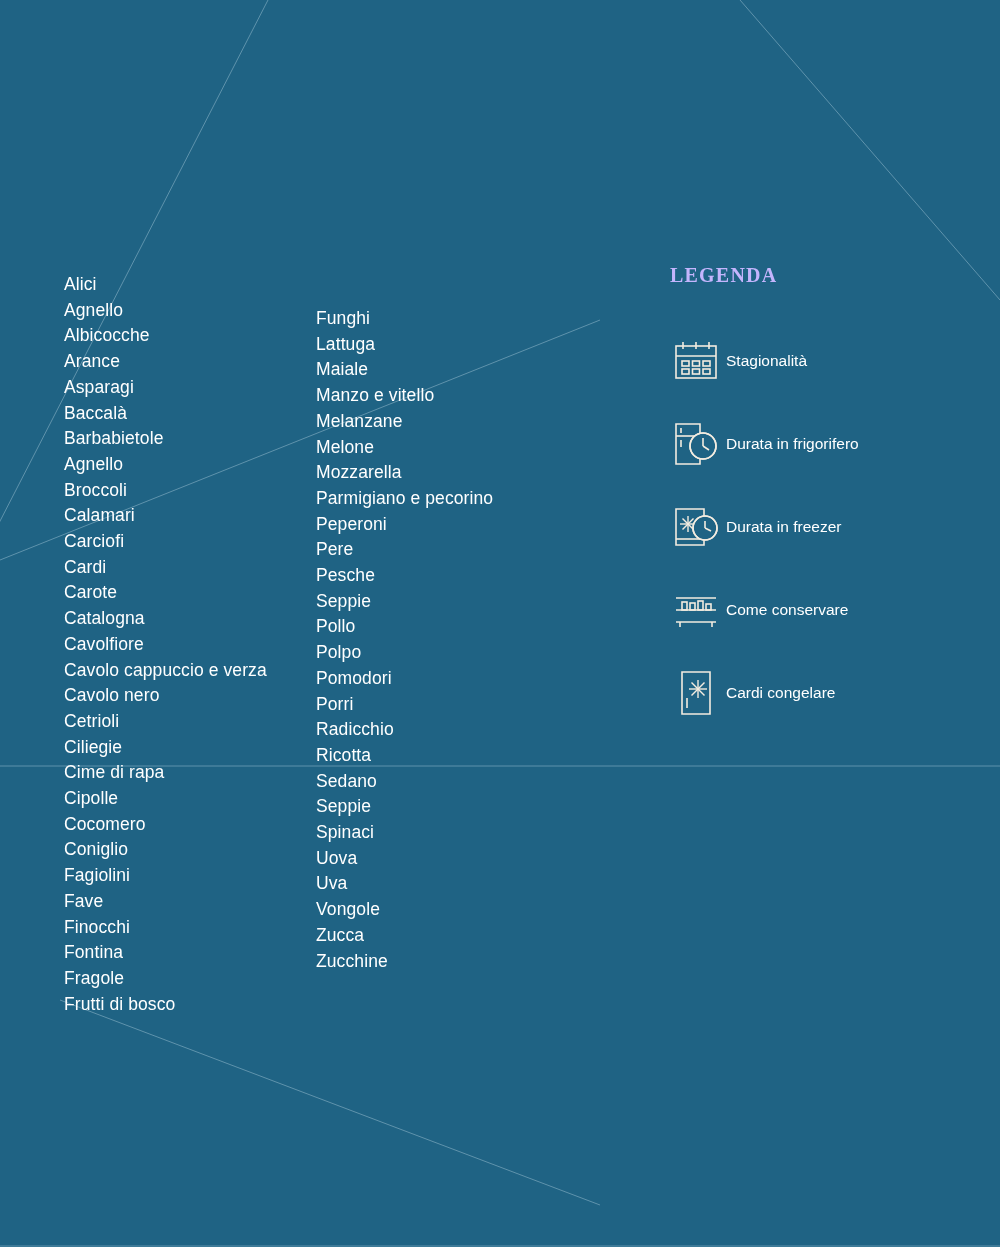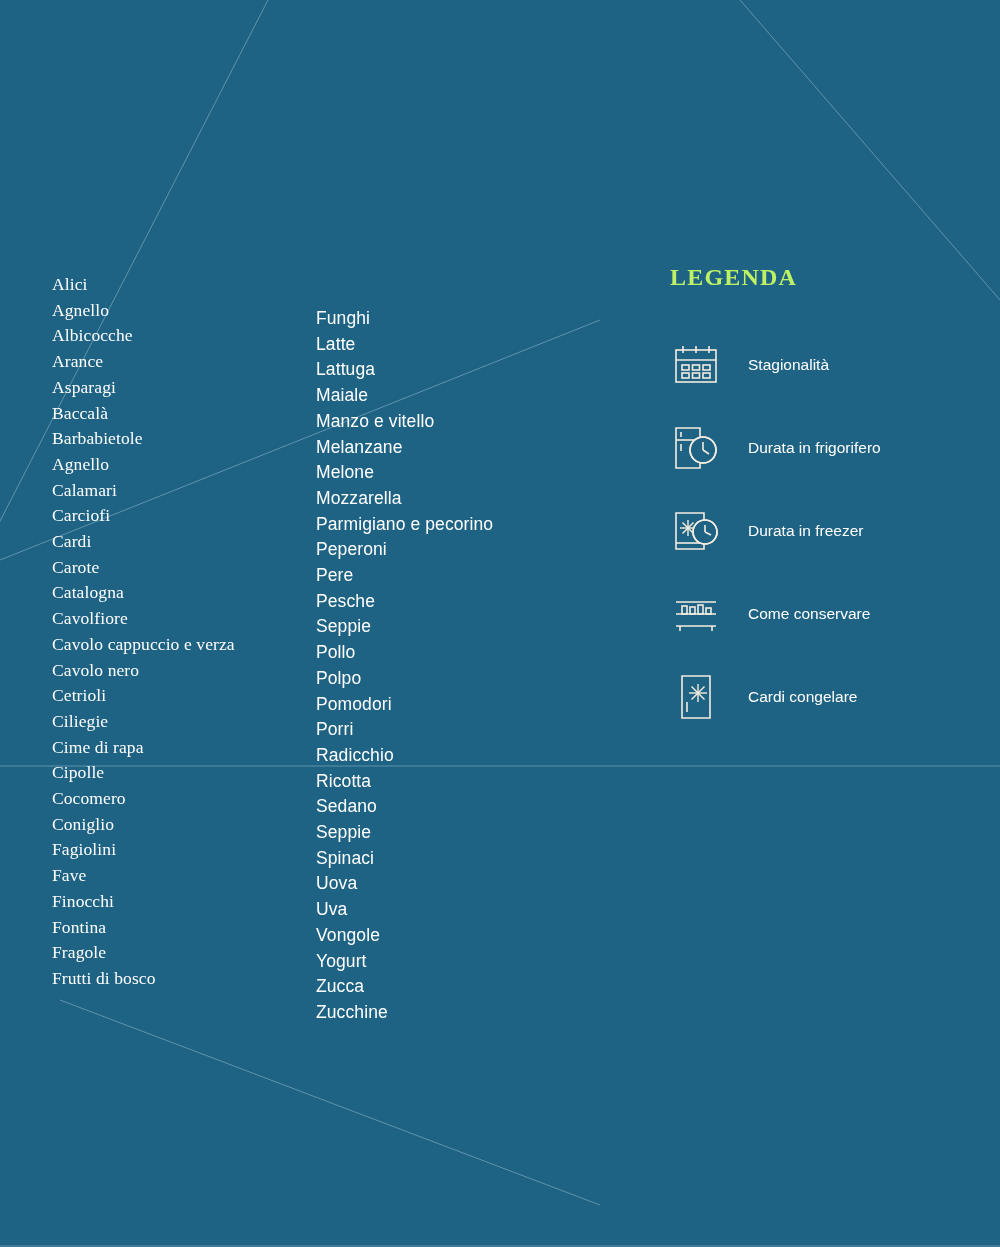--- a/index.html
+++ b/index.html
@@ -33,63 +33,63 @@
     left: 0;
     top: 0;
     width: 1000px;
     height: 1247px;
   }
 
   .col {
     position: absolute;
     top: 272px;
   }
-  .col-1 { left: 52px; width: 240px; font-family: Liberation Serif, serif; }
+  .col-1 { left: 64px; width: 240px; }
   .col-2 { left: 316px; width: 250px; margin-top: 34px; }
 
   .item {
     color: #ffffff;
     font-size: 17.5px;
     line-height: 25.7px;
     white-space: nowrap;
     letter-spacing: 0.1px;
   }
 
   .legend {
     position: absolute;
     left: 668px;
     top: 264px;
     width: 300px;
   }
   .legend-title {
-    color: #bef264;
+    color: #c4b5fd;
     font-family: "Liberation Serif", serif;
     font-weight: bold;
-    font-size: 24px;
+    font-size: 20px;
     letter-spacing: 1.2px;
     margin: 0 0 46px 2px;
   }
   .legend-row {
     display: flex;
     align-items: center;
     height: 56px;
     margin-bottom: 27px;
   }
   .legend-icon {
     width: 56px;
     height: 56px;
     flex: 0 0 56px;
     display: flex;
     align-items: center;
     justify-content: center;
   }
   .legend-label {
     color: #ffffff;
     font-size: 15.5px;
-    margin-left: 24px;
+    margin-left: 2px;
     white-space: nowrap;
   }
 </style>
 </head>
 <body>
 
 <div class="page">
 
   <div class="deco">
     <svg width="1000" height="1247" viewBox="0 0 1000 1247" fill="none">
@@ -106,20 +106,21 @@
 
     <div class="col col-1">
       <div class="item">Alici</div>
       <div class="item">Agnello</div>
       <div class="item">Albicocche</div>
       <div class="item">Arance</div>
       <div class="item">Asparagi</div>
       <div class="item">Baccalà</div>
       <div class="item">Barbabietole</div>
       <div class="item">Agnello</div>
+      <div class="item">Broccoli</div>
       <div class="item">Calamari</div>
       <div class="item">Carciofi</div>
       <div class="item">Cardi</div>
       <div class="item">Carote</div>
       <div class="item">Catalogna</div>
       <div class="item">Cavolfiore</div>
       <div class="item">Cavolo cappuccio e verza</div>
       <div class="item">Cavolo nero</div>
       <div class="item">Cetrioli</div>
       <div class="item">Ciliegie</div>
@@ -130,21 +131,20 @@
       <div class="item">Fagiolini</div>
       <div class="item">Fave</div>
       <div class="item">Finocchi</div>
       <div class="item">Fontina</div>
       <div class="item">Fragole</div>
       <div class="item">Frutti di bosco</div>
     </div>
 
     <div class="col col-2">
       <div class="item">Funghi</div>
-      <div class="item">Latte</div>
       <div class="item">Lattuga</div>
       <div class="item">Maiale</div>
       <div class="item">Manzo e vitello</div>
       <div class="item">Melanzane</div>
       <div class="item">Melone</div>
       <div class="item">Mozzarella</div>
       <div class="item">Parmigiano e pecorino</div>
       <div class="item">Peperoni</div>
       <div class="item">Pere</div>
       <div class="item">Pesche</div>
@@ -154,21 +154,20 @@
       <div class="item">Pomodori</div>
       <div class="item">Porri</div>
       <div class="item">Radicchio</div>
       <div class="item">Ricotta</div>
       <div class="item">Sedano</div>
       <div class="item">Seppie</div>
       <div class="item">Spinaci</div>
       <div class="item">Uova</div>
       <div class="item">Uva</div>
       <div class="item">Vongole</div>
-      <div class="item">Yogurt</div>
       <div class="item">Zucca</div>
       <div class="item">Zucchine</div>
     </div>
 
     <div class="legend">
       <div class="legend-title">LEGENDA</div>
 
       <div class="legend-row">
         <div class="legend-icon">
           <svg width="48" height="46" viewBox="0 0 48 46" fill="none" stroke="#f3ece0" stroke-width="1.6">

